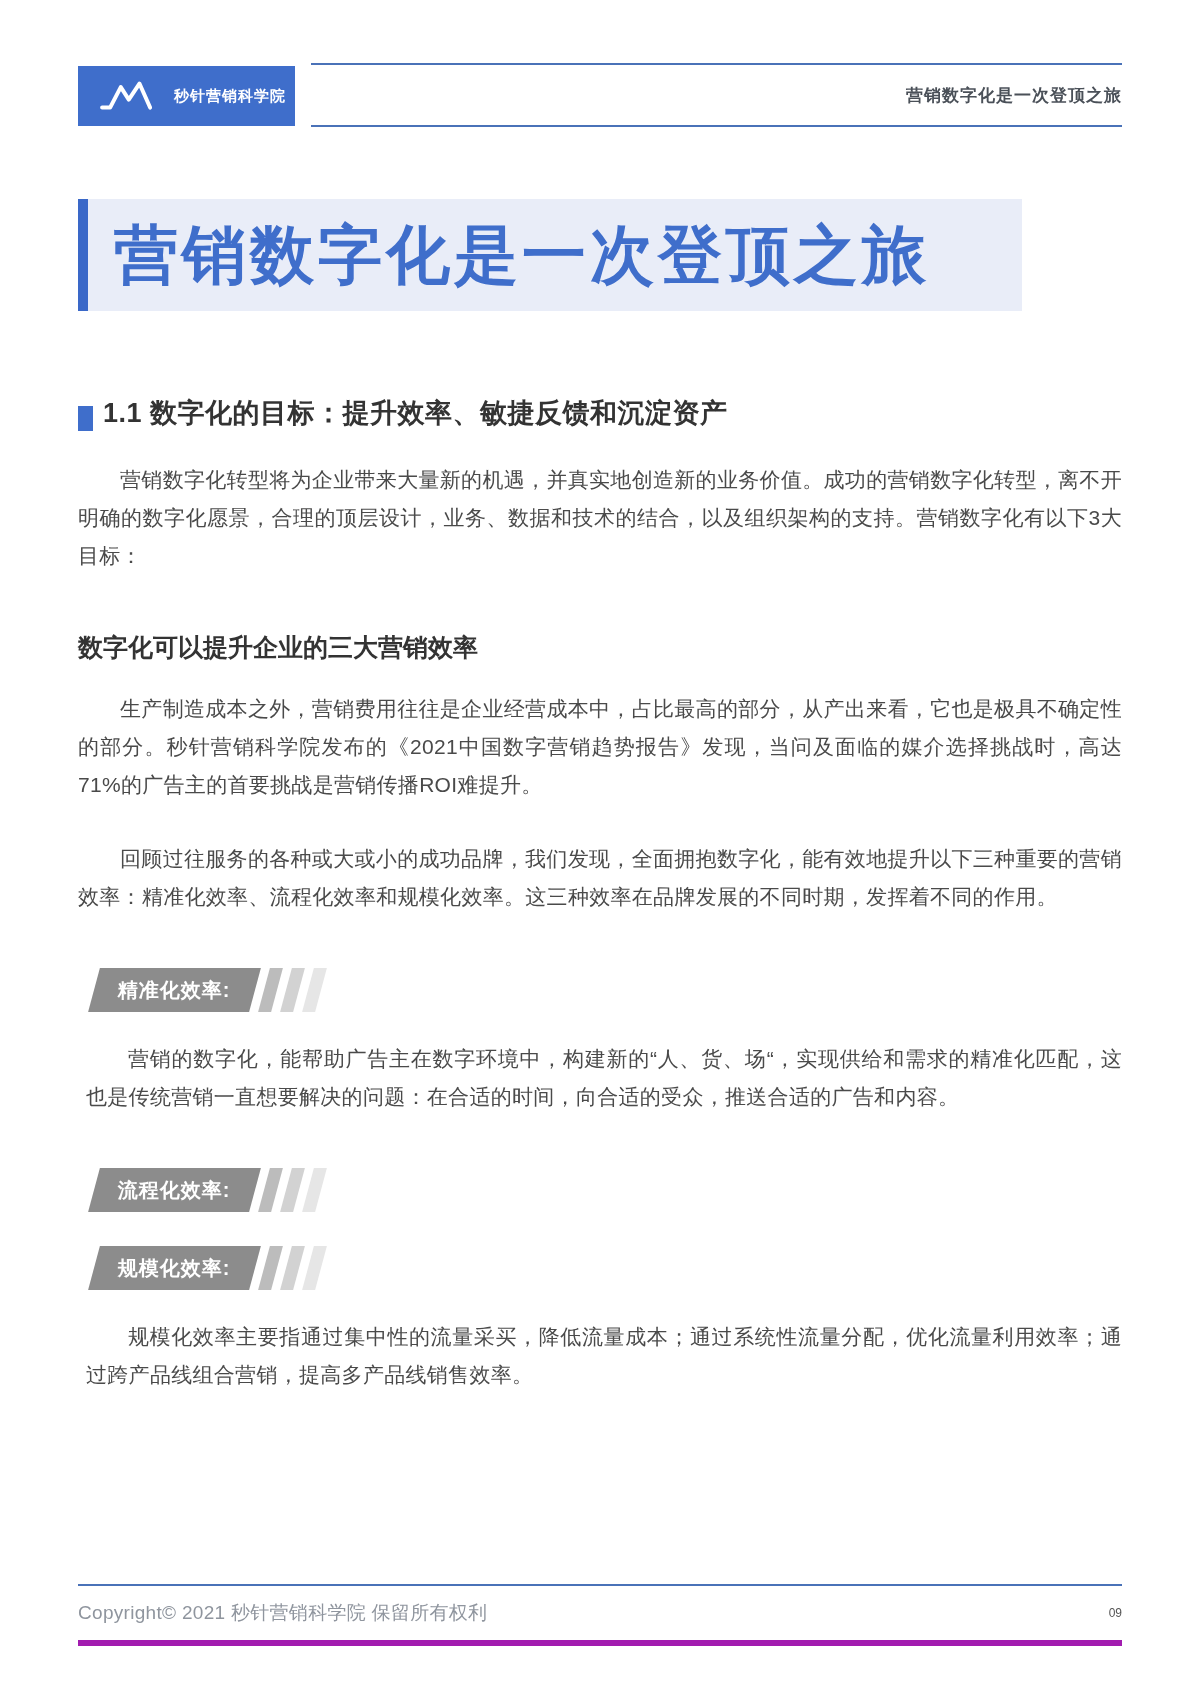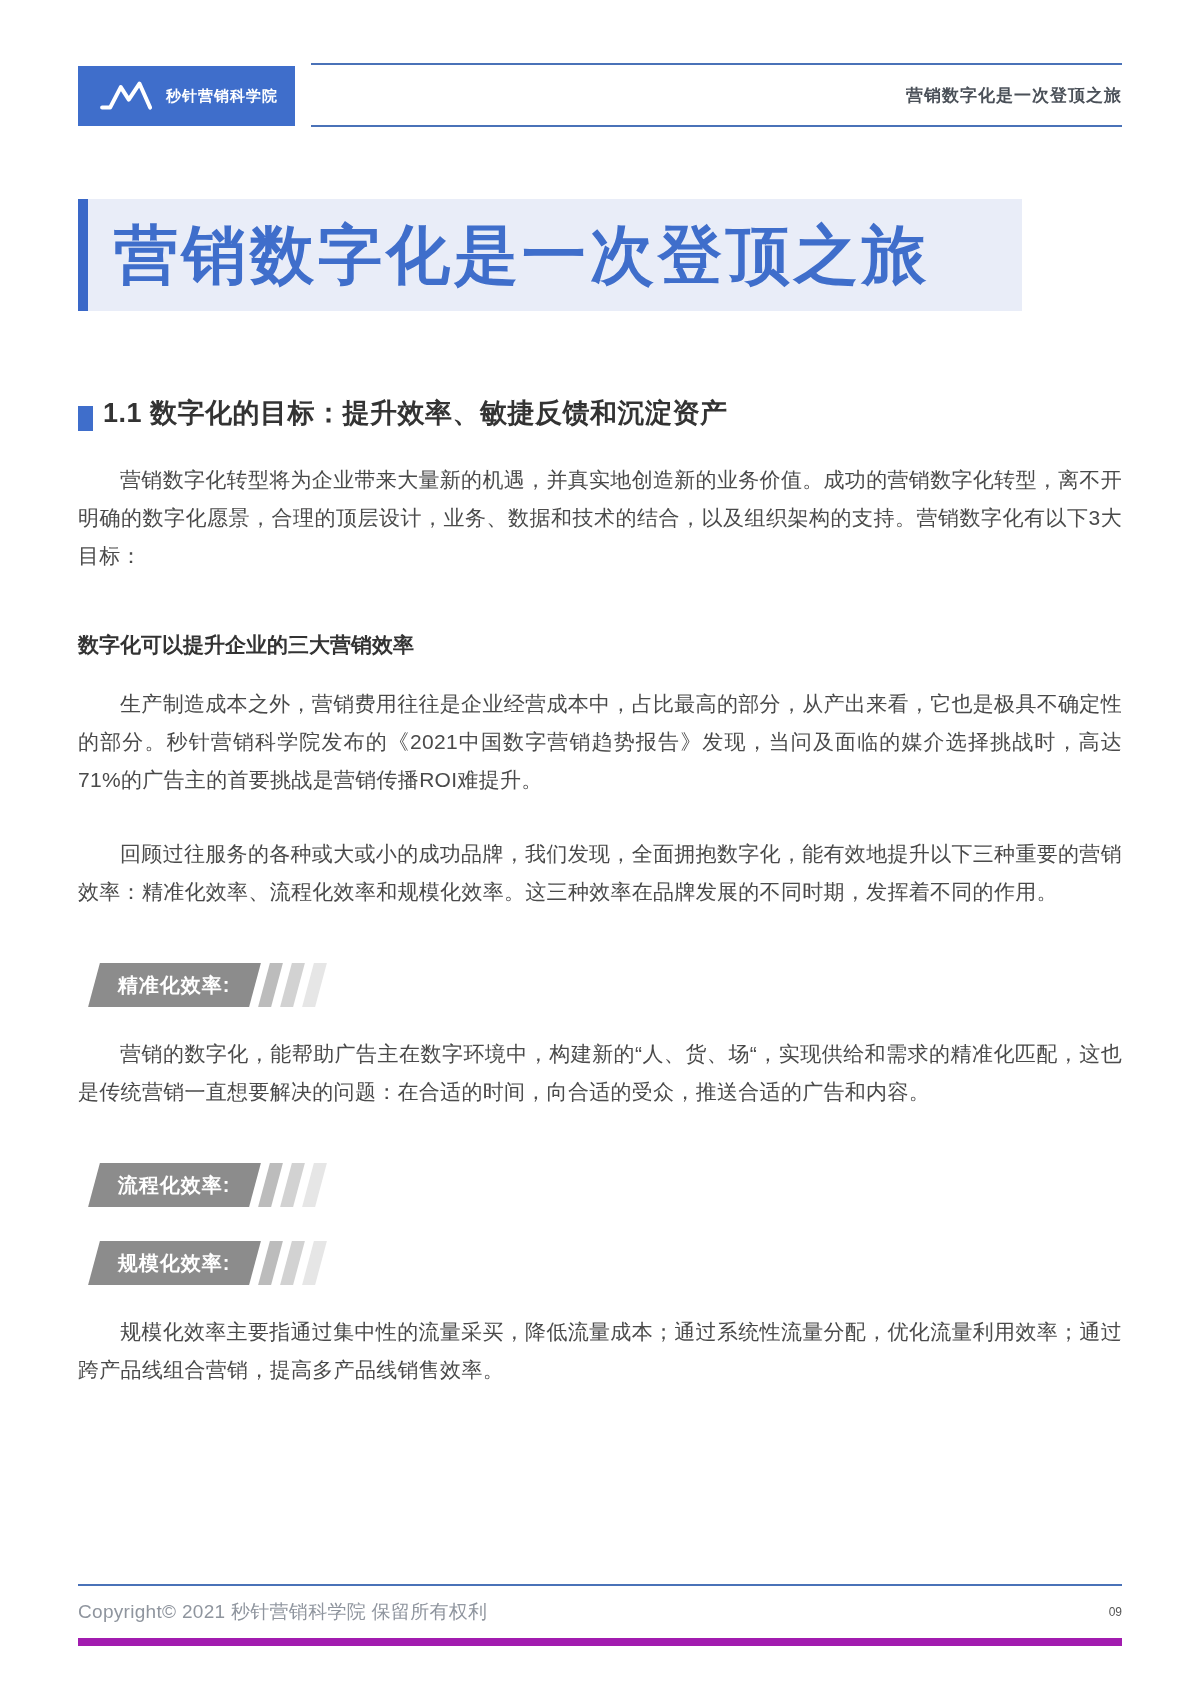--- a/index.html
+++ b/index.html
@@ -6,21 +6,21 @@
   html,body { background:#ffffff; }
   body { font-family:"Liberation Sans","DejaVu Sans",sans-serif; }
   .page{
     position:relative; width:1200px; height:1698px; margin:0 auto;
     background:#ffffff; overflow:hidden; color:#4a4a4a;
   }
   
   .header{ display:flex; margin:63px 78px 0 78px; }
   .logo-box{
     width:217px; height:60px; margin-top:3px; background:#3f6ecb;
-    display:flex; align-items:center; padding-left:22px; gap:12px; flex:none;
+    display:flex; align-items:center; padding-left:22px; gap:20px; flex:none;
   }
   .logo-mark{ width:54px; height:32px; flex:none; }
   .logo-text{ color:#ffffff; font-size:15px; font-weight:bold; letter-spacing:1px; }
   .running{
     flex:1; margin-left:16px; height:64px;
     border-top:2px solid #4a72b8; border-bottom:2px solid #4a72b8;
     display:flex; align-items:center; justify-content:flex-end;
   }
   .running-title{ font-size:17px; font-weight:bold; color:#4a5058; letter-spacing:1px; }
   
@@ -35,52 +35,52 @@
   
   .content{ padding:0 78px; }
   .section-heading{ display:flex; align-items:flex-end; margin-top:84px; }
   .heading-marker{ width:15px; height:25px; background:#3f6ecb; margin-right:10px; flex:none; }
   .heading-text{ font-size:27px; font-weight:bold; color:#333333; letter-spacing:0.5px; }
   p.body{
     font-size:21px; line-height:38px; color:#4a4a4a; text-indent:2em;
     letter-spacing:0.3px; text-align:justify;
   }
   .p-intro{ margin-top:30px; }
-  .subheading{ margin-top:56px; font-size:21px; font-weight:bold; color:#333333; }
+  .subheading{ margin-top:56px; font-size:25px; font-weight:bold; color:#333333; }
   .p-cost{ margin-top:26px; }
   .p-review{ margin-top:36px; }
   
   .badge-row{ display:flex; align-items:center; margin:52px 0 0 16px; height:44px; }
   .badge{
     background:#8c8c8c; height:44px; min-width:130px; padding:0 24px;
     transform:skewX(-15deg); display:flex; align-items:center; justify-content:center;
   }
   .badge-label{
     transform:skewX(15deg); color:#ffffff; font-size:20px; font-weight:bold; letter-spacing:1px;
   }
   .badge-stripe{ width:13px; height:44px; transform:skewX(-15deg); margin-left:9px; }
   .stripe-1{ background:#bcbcbc; }
   .stripe-2{ background:#d2d2d2; }
   .stripe-3{ background:#e6e6e6; }
-  .eff-body{ margin-top:28px; }
+  .eff-body{ margin-top:28px;margin-left:8px; }
   
   .bullet-list{ list-style:none; margin-top:24px; padding-left:42px; }
   .bullet-item{
     position:relative; font-size:21px; line-height:38px; color:#4a4a4a;
     padding-left:16px; margin-bottom:20px; text-align:justify; letter-spacing:0.3px;
   }
   .bullet-item::before{
     content:""; position:absolute; left:-2px; top:15px; width:8px; height:8px;
     border-radius:50%; background:#3f6ecb;
   }
   .bullet-term{ color:#3f6ecb; font-weight:bold; }
   
   .footer{
     position:absolute; left:78px; right:78px; top:1584px; height:62px;
-    border-top:2px solid #4a72b8; border-bottom:8px solid #a21caf;
+    border-top:2px solid #4a72b8; border-bottom:6px solid #a21caf;
     display:flex; align-items:center; justify-content:space-between;
   }
   .copyright{ font-size:19px; color:#8f959e; letter-spacing:0.3px; }
   .page-number{ font-size:12px; color:#555555; }
 </style>
 </head>
 <body>
 
 <div class="page">
 

